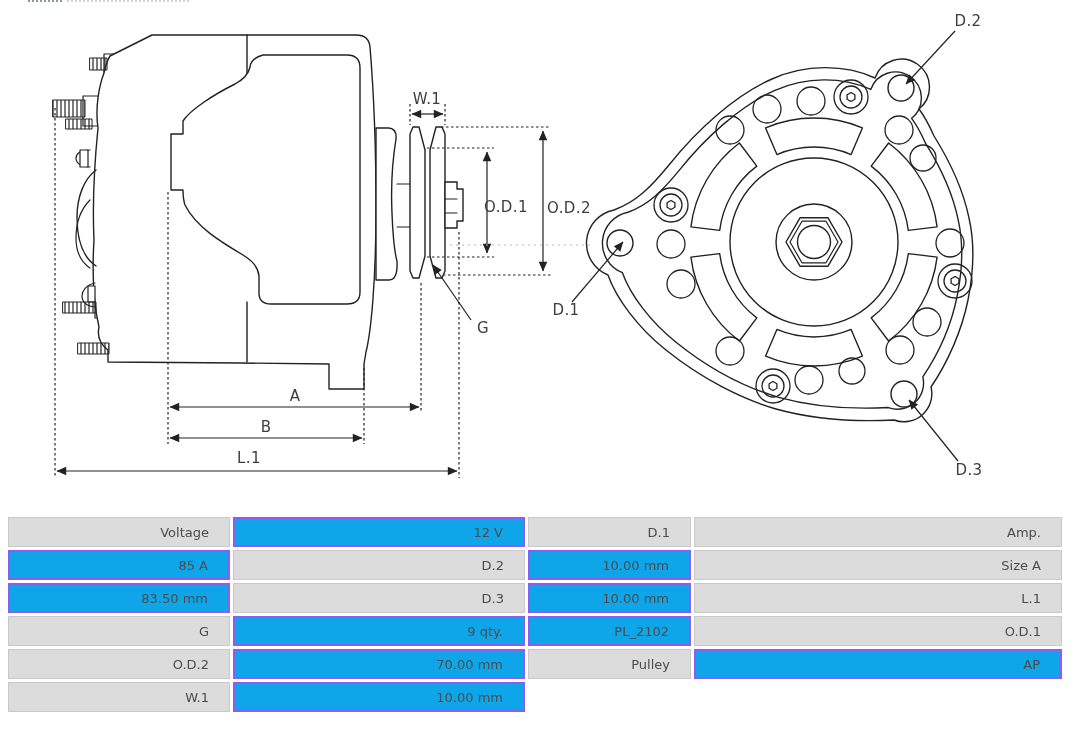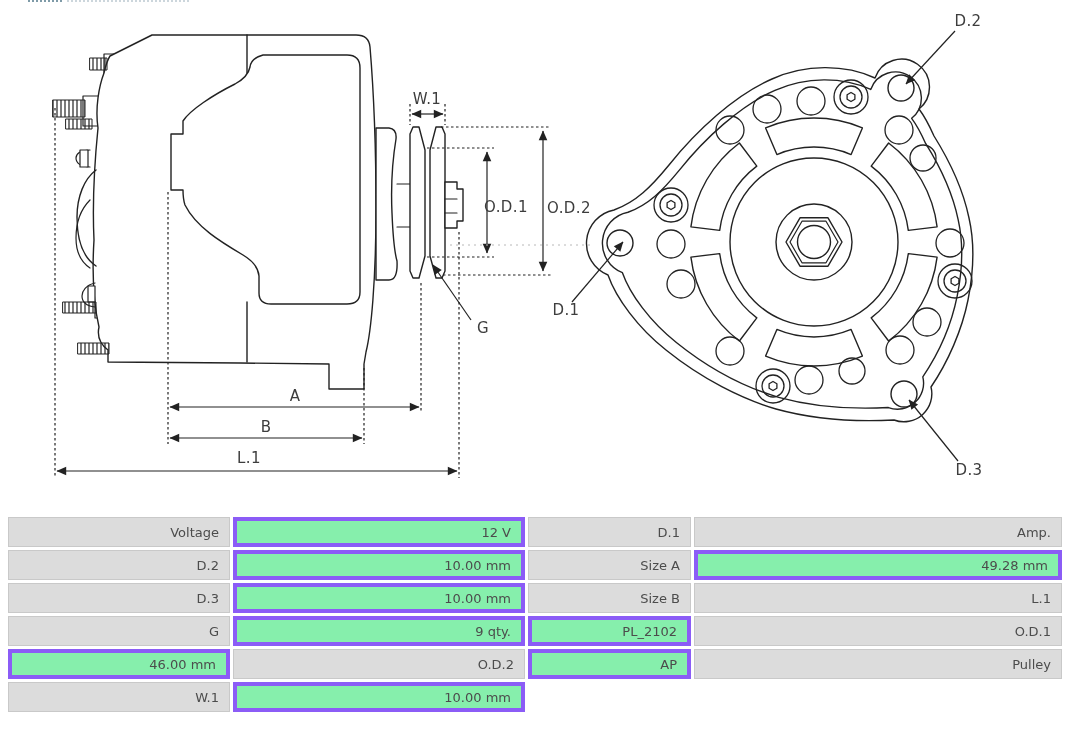--- a/index.html
+++ b/index.html
@@ -15,23 +15,23 @@
   }
   .part-number{
     position:absolute;left:9px;top:488px;font-size:19px;color:#737373;letter-spacing:.3px;margin-top:32px;
   }
   .spec-table{
     position:absolute;left:8px;top:517px;width:1054px;
     display:grid;grid-template-columns:222px 292px 163px 1fr;
     grid-auto-rows:30px;gap:3px;
     font-size:13px;color:#4c4c4c;
   }
-  .cell{display:flex;align-items:center;justify-content:flex-end;padding-right:10px;box-sizing:border-box;}
+  .cell{display:flex;align-items:center;justify-content:flex-end;padding-right:20px;box-sizing:border-box;}
   .cell.label{background:#dcdcdc;border:1px solid #c9c9c9;}
-  .cell.value{background:#86efac;border:4px solid #8b5cf6;}
+  .cell.value{background:#0ea5e9;border:2px solid #8b5cf6;}
 </style>
 </head>
 <body>
 
 <div class="stage">
 
   <svg class="drawing" width="1080" height="492" viewBox="0 0 1080 492">
     <defs>
       <pattern id="hatch" width="4" height="8" patternUnits="userSpaceOnUse">
         <path d="M1,0 V8" stroke="#222" stroke-width="1.2"></path>
@@ -207,38 +207,38 @@
   <span class="dim-label" style="left:249px;top:458px">L.1</span>
 
   <div class="part-number">A0484</div>
 
   <div class="spec-table">
     <div class="cell label">Voltage</div>
     <div class="cell value">12 V</div>
     <div class="cell label">D.1</div>
 
     <div class="cell label">Amp.</div>
+    <div class="cell value">85 A</div>
     <div class="cell label">D.2</div>
     <div class="cell value">10.00 mm</div>
 
     <div class="cell label">Size A</div>
-    <div class="cell value">49.28 mm</div>
+    <div class="cell value">83.50 mm</div>
     <div class="cell label">D.3</div>
     <div class="cell value">10.00 mm</div>
 
-    <div class="cell label">Size B</div>
     <div class="cell label">L.1</div>
 
     <div class="cell label">G</div>
     <div class="cell value">9 qty.</div>
     <div class="cell value">PL_2102</div>
 
     <div class="cell label">O.D.1</div>
-    <div class="cell value">46.00 mm</div>
     <div class="cell label">O.D.2</div>
-
+    <div class="cell value">70.00 mm</div>
+
+    <div class="cell label">Pulley</div>
     <div class="cell value">AP</div>
-    <div class="cell label">Pulley</div>
     <div class="cell label">W.1</div>
     <div class="cell value">10.00 mm</div>
   </div>
 
 </div>
 
 </body></html>

